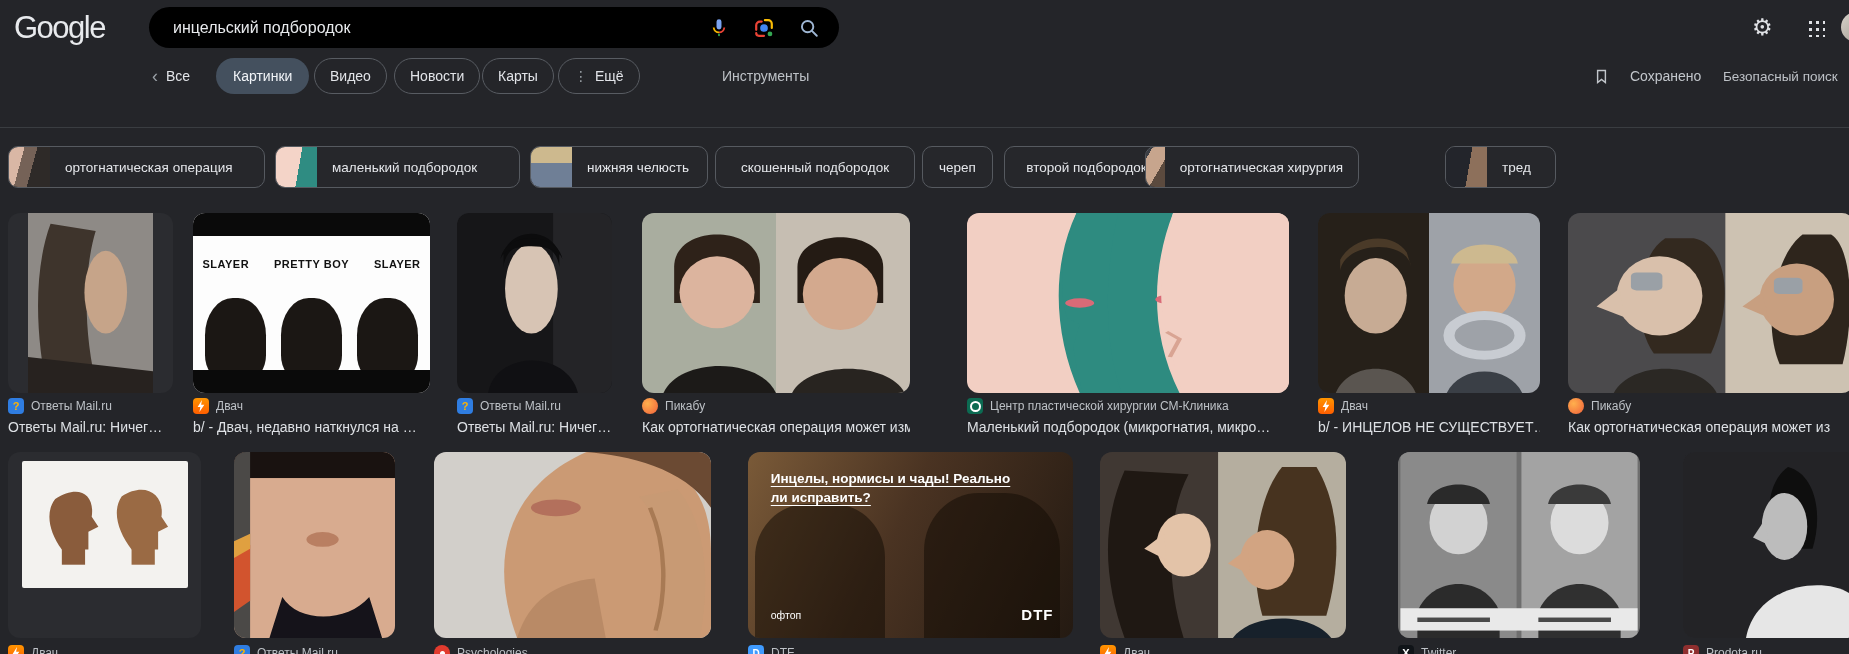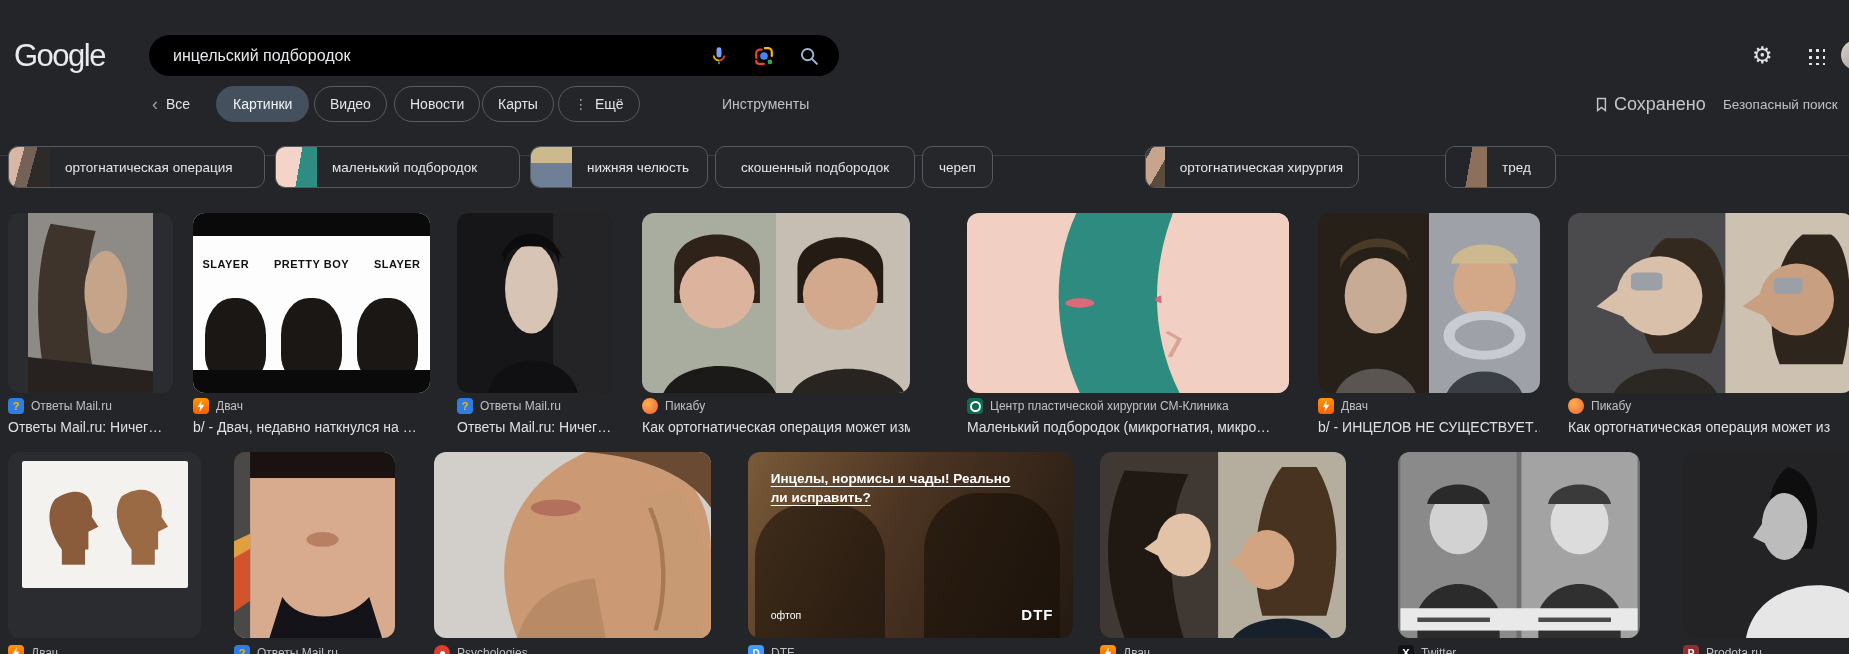--- a/index.html
+++ b/index.html
@@ -1,18 +1,18 @@
 <!DOCTYPE html>
 <html><head>
 <meta charset="utf-8">
 <style>
   html,body{margin:0;padding:0;background:#18191b;}
   .page{position:relative;width:1849px;height:654px;background:#242529;overflow:hidden;
         font-family:"Liberation Sans","DejaVu Sans",sans-serif;color:#e8eaed;}
-  .abs{position:absolute;margin-top:28px;}
+  .abs{position:absolute;}
 
   
   .logo{left:14px;top:10px;font-size:31px;font-weight:500;letter-spacing:-1.5px;color:#e8eaed;}
   .searchbar{left:149px;top:7px;width:690px;height:41px;background:#000000;border-radius:21px;
              display:flex;align-items:center;padding:0 18px 0 22px;box-sizing:border-box;}
   .searchbar input{flex:1;background:transparent;border:0;outline:0;color:#e8eaed;
                    font-size:16px;font-family:inherit;}
   .bar-icons{display:flex;align-items:center;gap:21px;}
   .icon-btn{width:24px;height:24px;display:flex;align-items:center;justify-content:center;cursor:pointer;}
   .gear{left:1752px;top:14px;font-size:23px;color:#dfe1e5;}
@@ -24,21 +24,21 @@
 
   
   .tabs{top:58px;height:38px;left:0;width:1849px;}
   .tab{position:absolute;top:0;height:36px;display:flex;align-items:center;justify-content:center;
        font-size:14px;color:#e2e4e8;border-radius:19px;box-sizing:border-box;cursor:pointer;}
   .tab.outline{border:1px solid #585c62;padding:0 15px;}
   .tab.selected{background:#44505e;color:#f1f4f8;padding:0 17px;font-weight:400;}
   .chev{color:#9aa0a6;font-size:18px;margin-right:8px;}
   .dots3{color:#9aa0a6;margin-right:7px;font-size:14px;letter-spacing:0;}
   .tools{color:#bdc1c6;font-size:14px;}
-  .saved{display:flex;align-items:center;gap:4px;color:#c2c6cb;font-size:18px;cursor:pointer;}
+  .saved{display:flex;align-items:center;gap:20px;color:#c2c6cb;font-size:14px;cursor:pointer;}
   .safe{color:#bdc1c6;font-size:13.5px;cursor:pointer;white-space:nowrap;}
 
   .divider{left:0;top:127px;width:1849px;height:1px;background:#3a3d41;}
 
   
   .chip{position:absolute;top:146px;height:42px;border:1px solid #565a60;border-radius:10px;
         box-sizing:border-box;display:flex;align-items:center;overflow:hidden;cursor:pointer;
         background:#26272b;}
   .chip .cth{width:41px;height:40px;flex:none;}
   .chip .clabel{padding:0 15px;font-size:13.5px;color:#e4e6ea;white-space:nowrap;}
@@ -183,20 +183,23 @@
   <div class="chip" style="left:530px;width:178px;">
     <div class="cth cth3"></div>
     <div class="clabel">нижняя челюсть</div>
   </div>
   <div class="chip" style="left:715px;width:200px;justify-content:center;">
     <div class="clabel">скошенный подбородок</div>
   </div>
   <div class="chip" style="left:922px;width:71px;justify-content:center;">
     <div class="clabel">череп</div>
   </div>
+  <div class="chip" style="left:1004px;width:165px;justify-content:center;">
+    <div class="clabel">второй подбородок</div>
+  </div>
   <div class="chip" style="left:1145px;width:214px;justify-content:flex-end;">
     <div class="cth cth7"></div>
     <div class="clabel">ортогнатическая хирургия</div>
   </div>
   <div class="chip" style="left:1445px;width:111px;">
     <div class="cth cth8"></div>
     <div class="clabel">тред</div>
   </div>
 
   <a class="thumb" style="left:8px;top:213px;width:165px;height:180px;">

